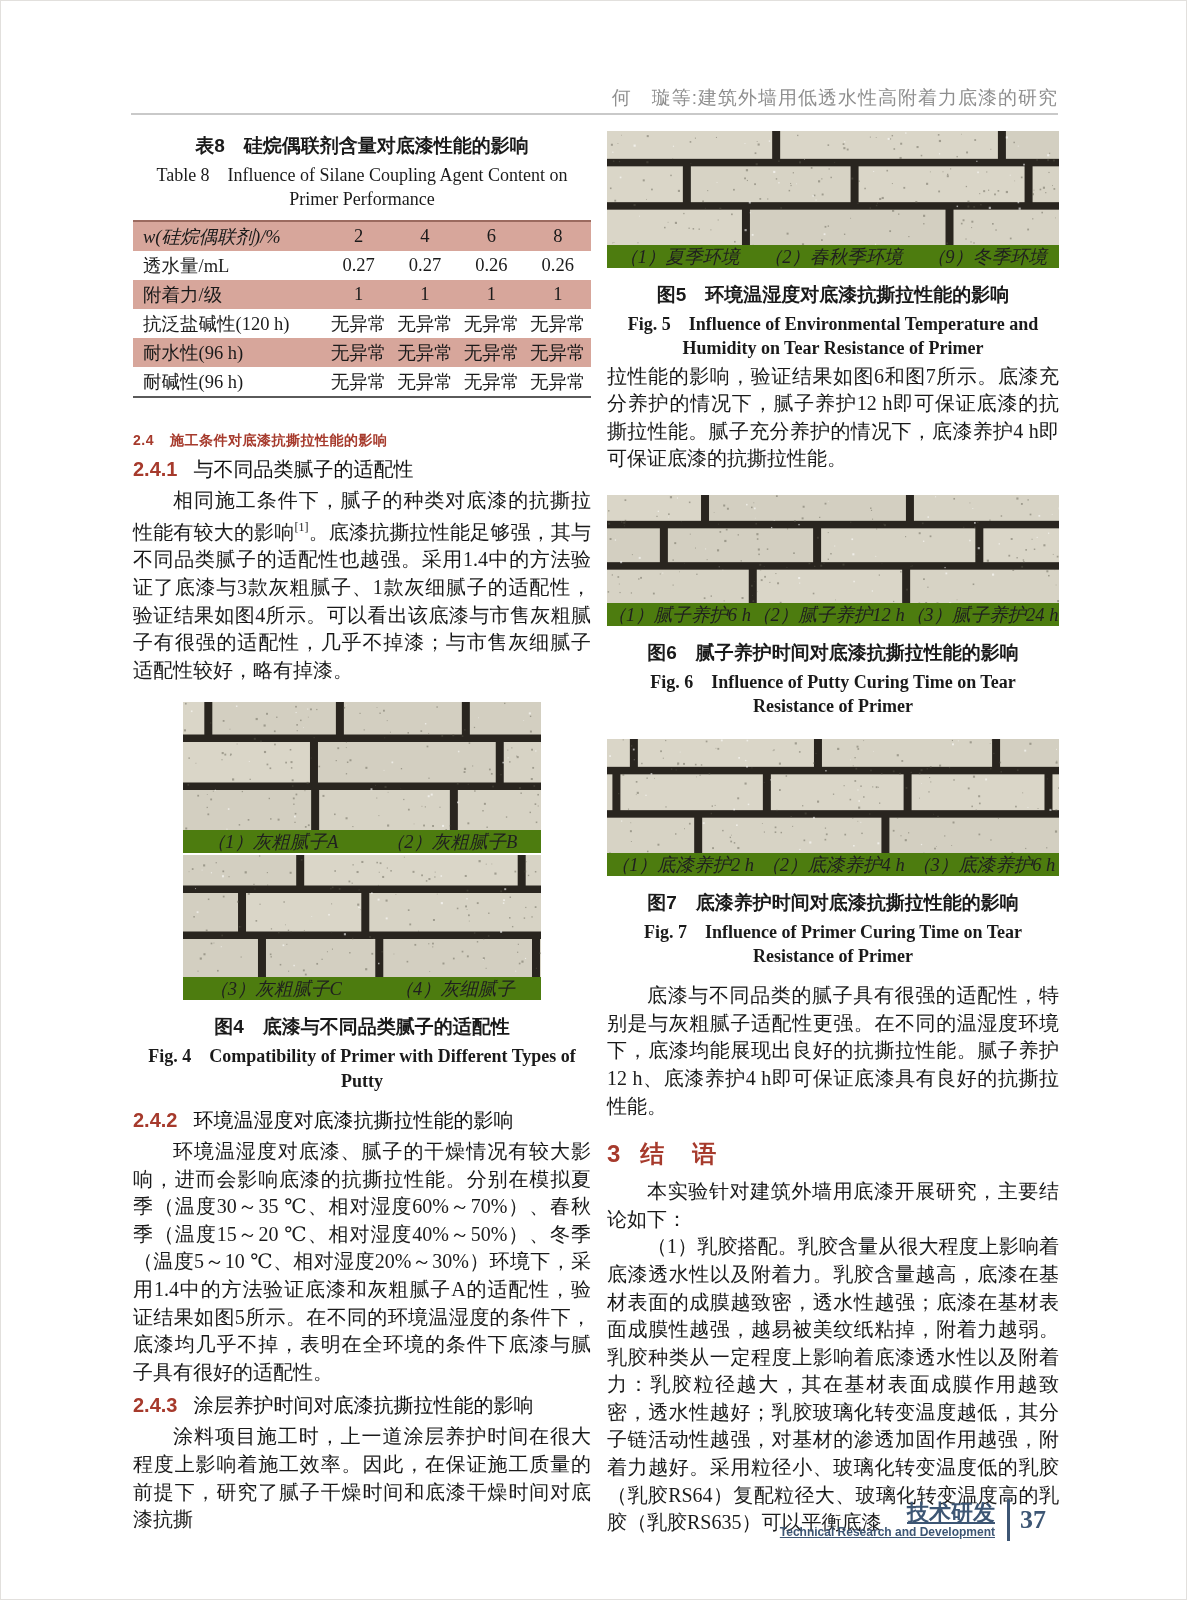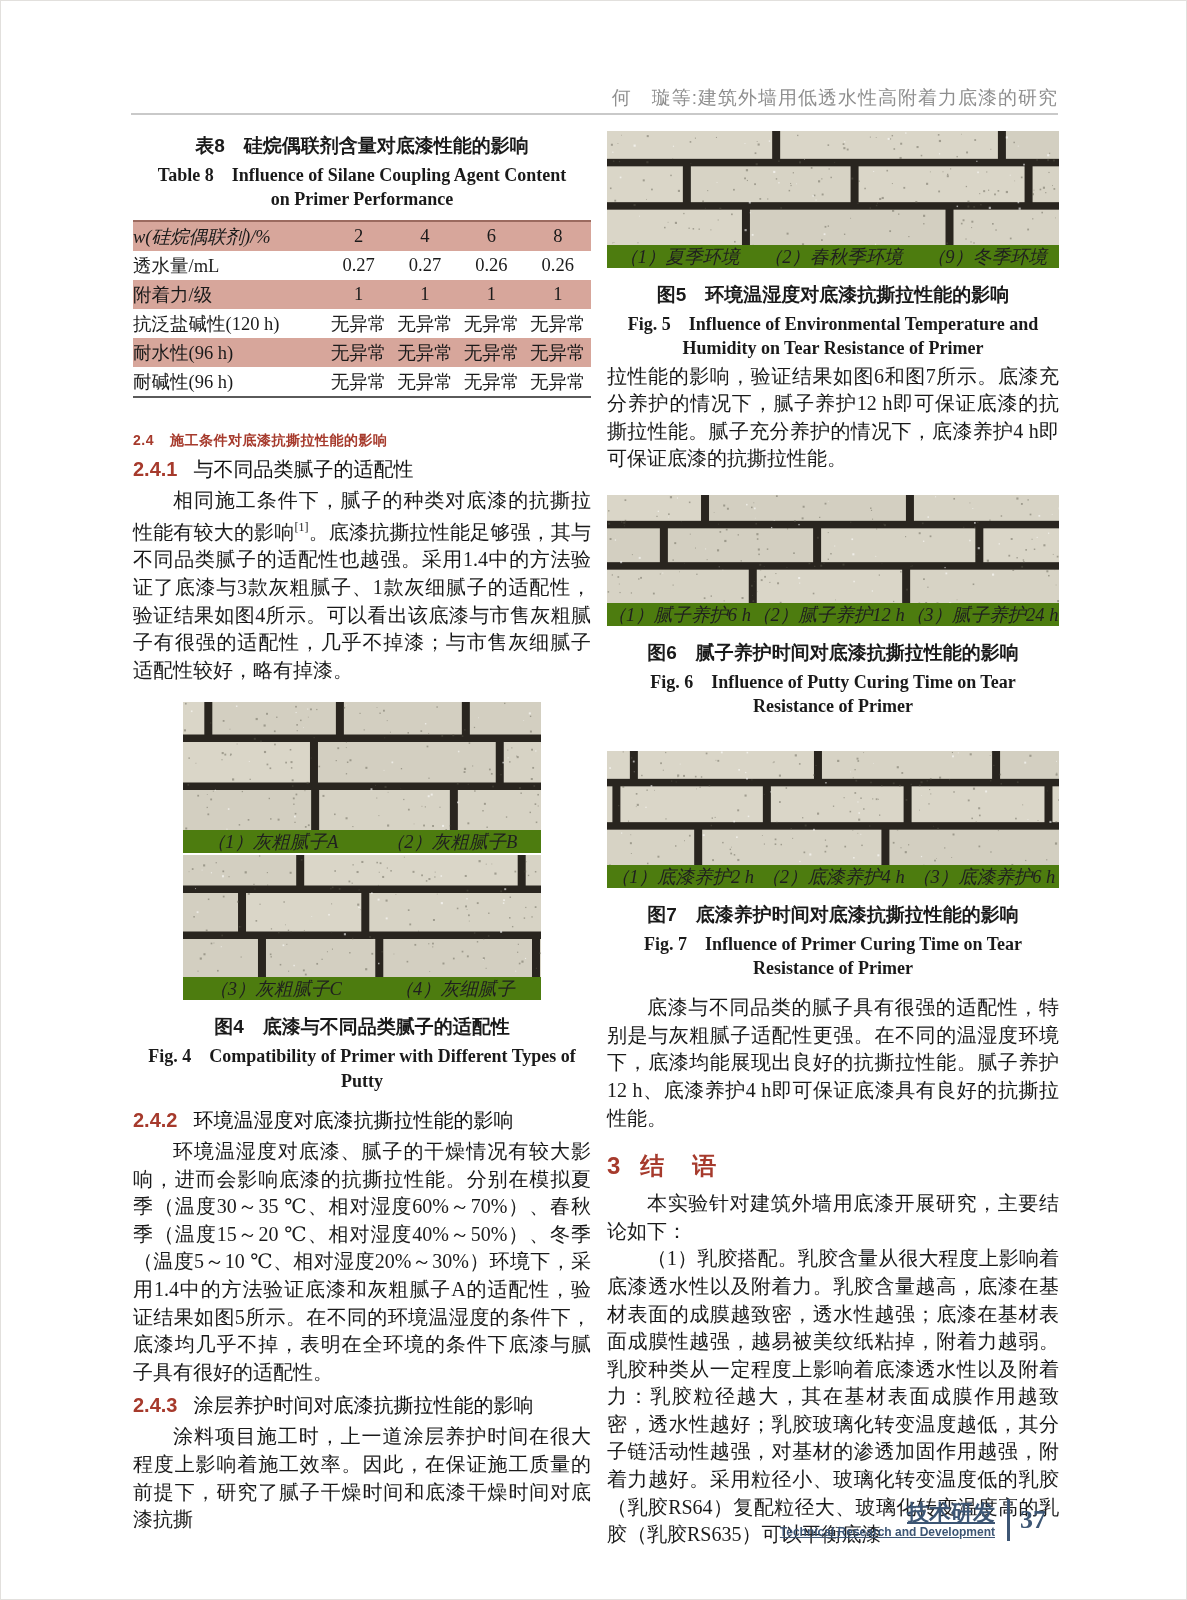--- a/index.html
+++ b/index.html
@@ -25,30 +25,30 @@
   
   .col{position:absolute;top:128px;}
   .col-left{left:132px;width:458px;}
   .col-right{left:606px;width:452px;}
   
   .tbl-cap-zh{
     text-align:center;font-family:"Liberation Sans","DejaVu Sans",sans-serif;
     font-weight:bold;font-size:19px;margin-top:4px;
   }
   .tbl-cap-en{
-    text-align:center;font-weight:bold;font-size:18px;line-height:1.35;
+    text-align:center;font-weight:normal;font-size:18px;line-height:1.35;
     margin:4px 18px 8px 18px;
   }
   table.data{
     width:100%;border-collapse:collapse;
     border-top:2px solid #9b6a5f;border-bottom:2px solid #5a5a5a;
     font-size:18.5px;
   }
   table.data td{padding:2px 4px;height:24px;text-align:center;white-space:nowrap;}
-  table.data td.rowlab{text-align:left;padding-left:0;width:42%;}
+  table.data td.rowlab{text-align:left;padding-left:10px;width:42%;}
   tr.hl{background:#d7a69b;}
   .w-it{font-style:italic;}
   
   .sec-head{
     font-family:"Liberation Sans","DejaVu Sans",sans-serif;
     font-weight:bold;font-size:14px;color:#a63a2c;
     margin:34px 0 6px 0;letter-spacing:0.5px;
   }
   .sec-head .num{margin-right:16px;}
   .sub-head{
@@ -1007,21 +1007,21 @@
         </div>
       <div class="fig-strip">
         <span>（1）腻子养护6 h</span>
         <span>（2）腻子养护12 h</span>
         <span>（3）腻子养护24 h</span>
       </div>
     </div>
     <div class="fig-cap-zh">图6　腻子养护时间对底漆抗撕拉性能的影响</div>
     <div class="fig-cap-en">Fig. 6　Influence of Putty Curing Time on Tear Resistance of Primer</div>
 
-    <div class="figure" style="margin-top:32px;">
+    <div class="figure" style="margin-top:20px;">
       <div class="brickfield bf-114">
           <svg viewBox="0 0 452 114" width="100%" height="100%" style="display: block;">
             <rect x="0" y="0" width="452" height="114" fill="#29251f"></rect>
             <rect x="-112.21750685871056" y="-8" width="135.08792009602195" height="35.833333333333336" fill="#dad6c8"></rect>
             <rect x="30.870413237311382" y="-8" width="176.09019204389574" height="35.833333333333336" fill="#dad6c8"></rect>
             <rect x="214.9606052812071" y="-8" width="170.12229938271605" height="35.833333333333336" fill="#d7d3c5"></rect>
             <rect x="393.08290466392316" y="-8" width="110.08547668038409" height="35.833333333333336" fill="#d3cfc1"></rect>
             <rect x="-125.32321673525377" y="35.333333333333336" width="130.72661608367628" height="35.833333333333336" fill="#dad6c8"></rect>
             <rect x="13.40339934842251" y="35.333333333333336" width="142.44648062414268" height="35.833333333333336" fill="#dad6c8"></rect>
             <rect x="163.8498799725652" y="35.333333333333336" width="132.75173611111111" height="35.833333333333336" fill="#dad6c8"></rect>

